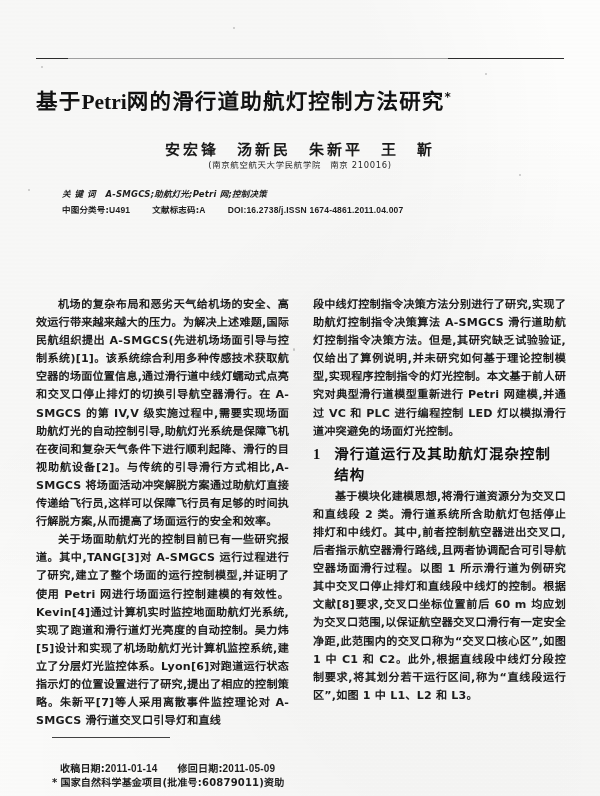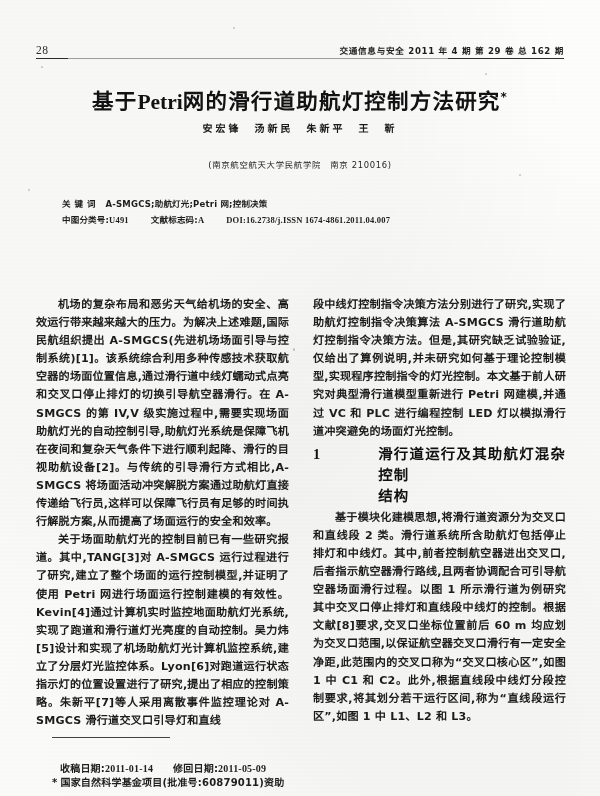--- a/index.html
+++ b/index.html
@@ -82,45 +82,45 @@
     top: -1px;
     border-top: 1.2px solid rgba(255,255,255,0.55);
   }
 
   
   .title {
     position: absolute;
     left: 36px;
     right: 36px;
     top: 84px;
-    text-align: center;
+    text-align: left;
     font-family: "DejaVu Sans", sans-serif;
     font-size: 21.5px;
     font-weight: 700;
     color: #121212;
     letter-spacing: 1.2px;
     filter: blur(.18px);
   }
   .title .lat {
     font-family: "Liberation Serif", serif;
     font-weight: 700;
     letter-spacing: 0;
   }
   .title .star {
     font-size: 12px;
     vertical-align: super;
   }
   .authors {
     position: absolute;
     left: 36px;
     right: 36px;
-    top: 120px;
+    top: 138px;
     text-align: center;
     font-family: "DejaVu Sans", sans-serif;
-    font-size: 10px;
+    font-size: 15px;
     font-weight: 700;
     color: #1a1a1a;
     letter-spacing: 3px;
     filter: blur(.28px);
   }
   .affil {
     position: absolute;
     left: 36px;
     right: 36px;
     top: 158px;
@@ -155,24 +155,24 @@
   .abstract-body { text-indent: 0; }
   .kw-line, .cls-line {
     font-family: "DejaVu Sans", sans-serif;
     font-size: 8.5px;
     font-weight: 700;
     color: #1d1d1d;
     line-height: 15.2px;
     letter-spacing: .2px;
     filter: blur(.3px);
   }
-  .kw-line { margin-top: 11px; }
+  .kw-line { margin-top: 1px; font-style: italic; }
   .cls-line { margin-top: 1px; white-space: nowrap; }
   .cls-line .gap { display: inline-block; width: 22px; }
-  .mono-lat { font-family: Liberation Serif, serif; letter-spacing: .2px; }
+  .mono-lat { font-family: Liberation Sans, sans-serif; letter-spacing: .2px; }
 
   
   .columns {
     position: absolute;
     left: 36px;
     right: 34px;
     top: 296px;
     bottom: 66px;
     display: flex;
     gap: 24px;
@@ -204,21 +204,21 @@
     color: #101010;
     line-height: 21px;
     letter-spacing: 1.1px;
     filter: blur(.2px);
   }
   .sec-head .num {
     font-family: "Liberation Serif", serif;
     font-size: 14.4px;
     letter-spacing: 0;
   }
-  .sec-head .txt { flex: 1; margin-left: 44px; }
+  .sec-head .txt { flex: 1; }
 
   
   .foot-rule {
     position: absolute;
     left: 52px;
     width: 118px;
     bottom: 58px;
     border-top: 1.3px solid #222;
     opacity: .85;
   }
@@ -248,24 +248,20 @@
     opacity: .5;
   }
 </style>
 </head>
 <body>
 
 <div class="page">
 
   <div class="content">
 
-    <div class="runhead">
-      <div class="runhead-page">28</div>
-      <div class="runhead-journal">交通信息与安全   2011 年 4 期   第 29 卷   总 162 期</div>
-    </div>
     <div class="runhead-rule"></div>
 
     <div class="title">
       <span>基于</span><span class="lat">Petri</span><span>网的滑行道助航灯控制方法研究</span><span class="star">*</span>
     </div>
 
     <div class="authors">安宏锋　汤新民　朱新平　王　靳</div>
     <div class="affil">(南京航空航天大学民航学院　南京 210016)</div>
 
     <div class="abstract-block">

